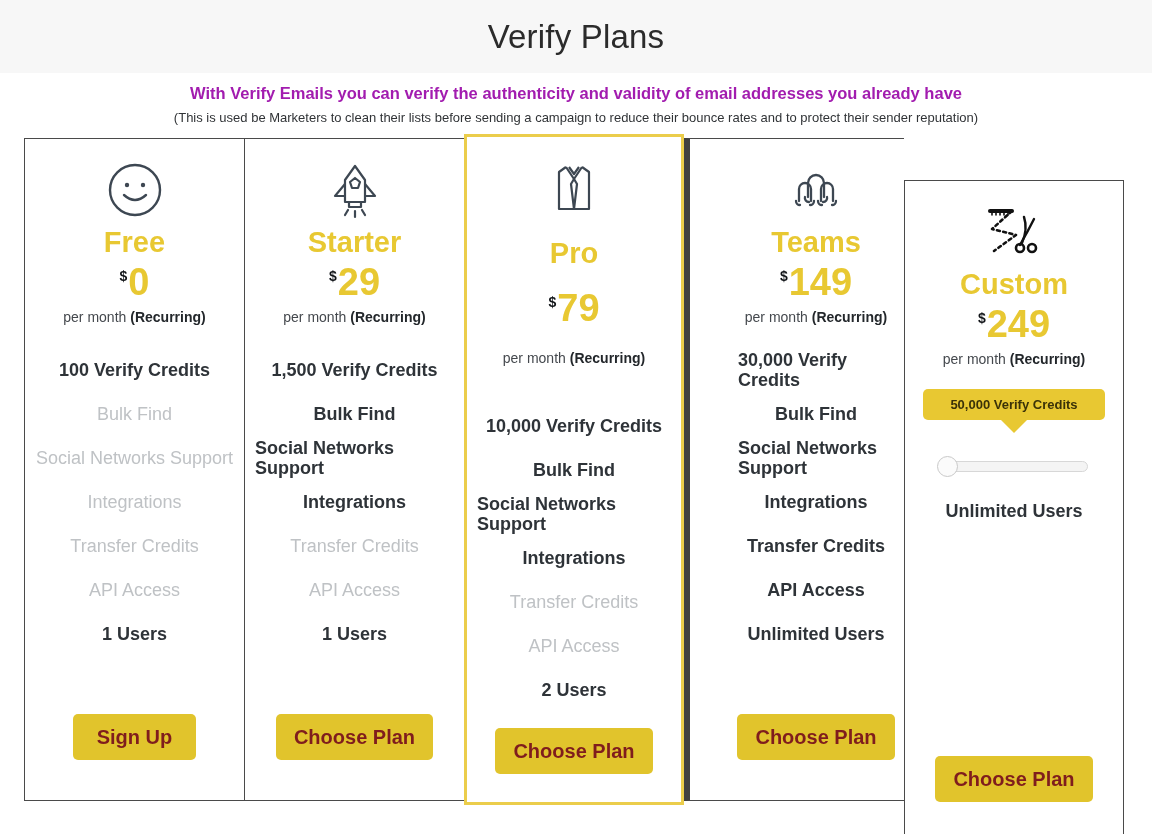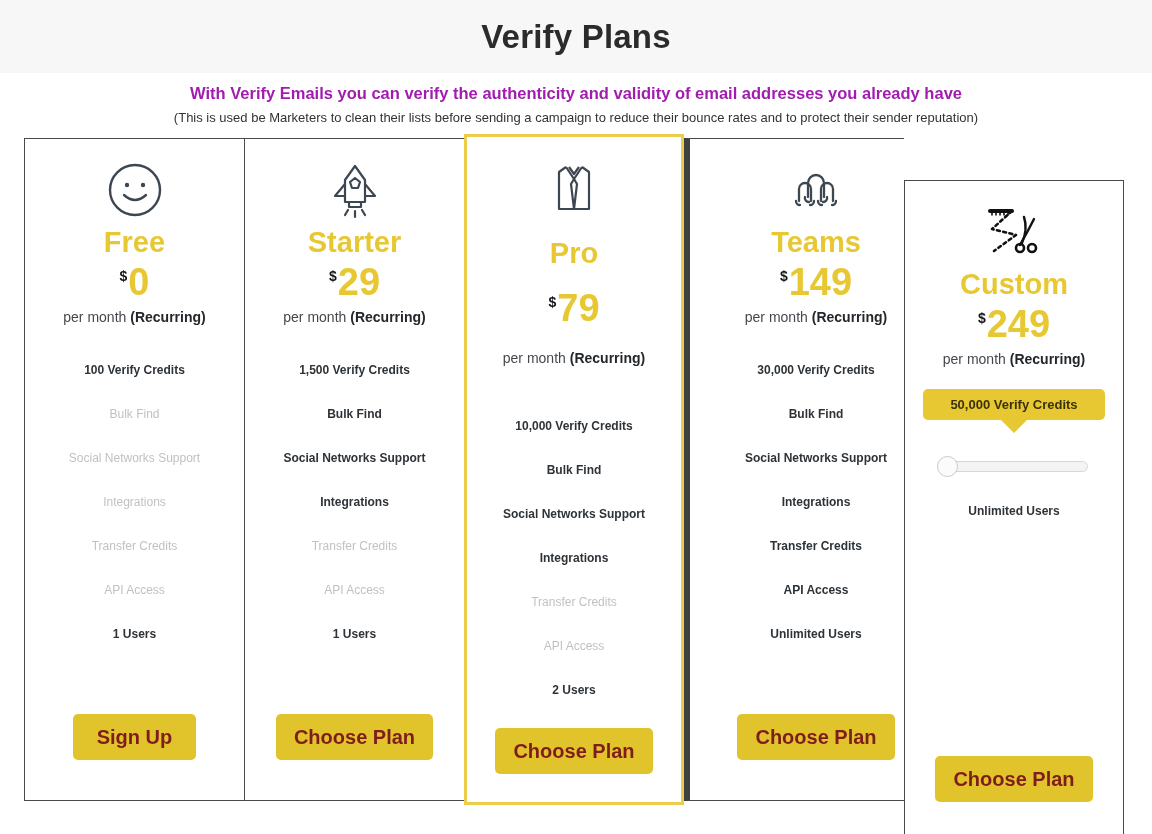--- a/index.html
+++ b/index.html
@@ -15,21 +15,21 @@
   .page-header {
     width: 1152px;
     height: 73px;
     background: #f7f7f7;
     display: flex;
     align-items: center;
     justify-content: center;
   }
   .page-title {
     font-size: 33px;
-    font-weight: 700;
+    font-weight: 400;
     color: #2b2b2b;
     letter-spacing: .2px;
     line-height: 1;
   }
 
   .subhead-wrap {
     width: 1152px;
     padding-top: 11px;
     text-align: center;
     background: #ffffff;
@@ -137,29 +137,29 @@
 
   
   .feature-list {
     margin-top: 24px;
     width: 100%;
     display: flex;
     flex-direction: column;
     align-items: center;
   }
   .feature {
-    font-size: 12px;
+    font-size: 18px;
     font-weight: bold;
     color: #2e3338;
     line-height: 1.1;
     height: 44px;
     display: flex;
     align-items: center;
     justify-content: center;
-    text-align: right;
+    text-align: left;
     width: 100%;
   }
   .feature.off { color: #bfc2c5; font-weight: 400; }
 
   
   .slider-block {
     margin-top: 22px;
     width: 100%;
     display: flex;
     flex-direction: column;

